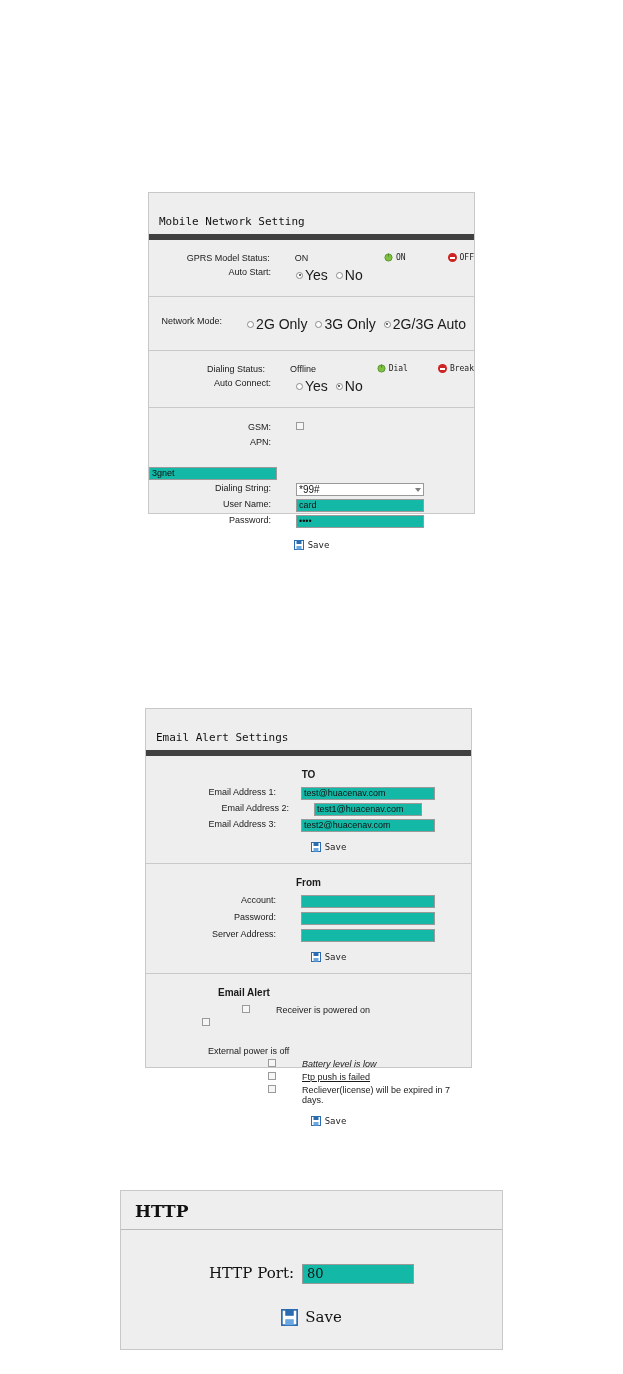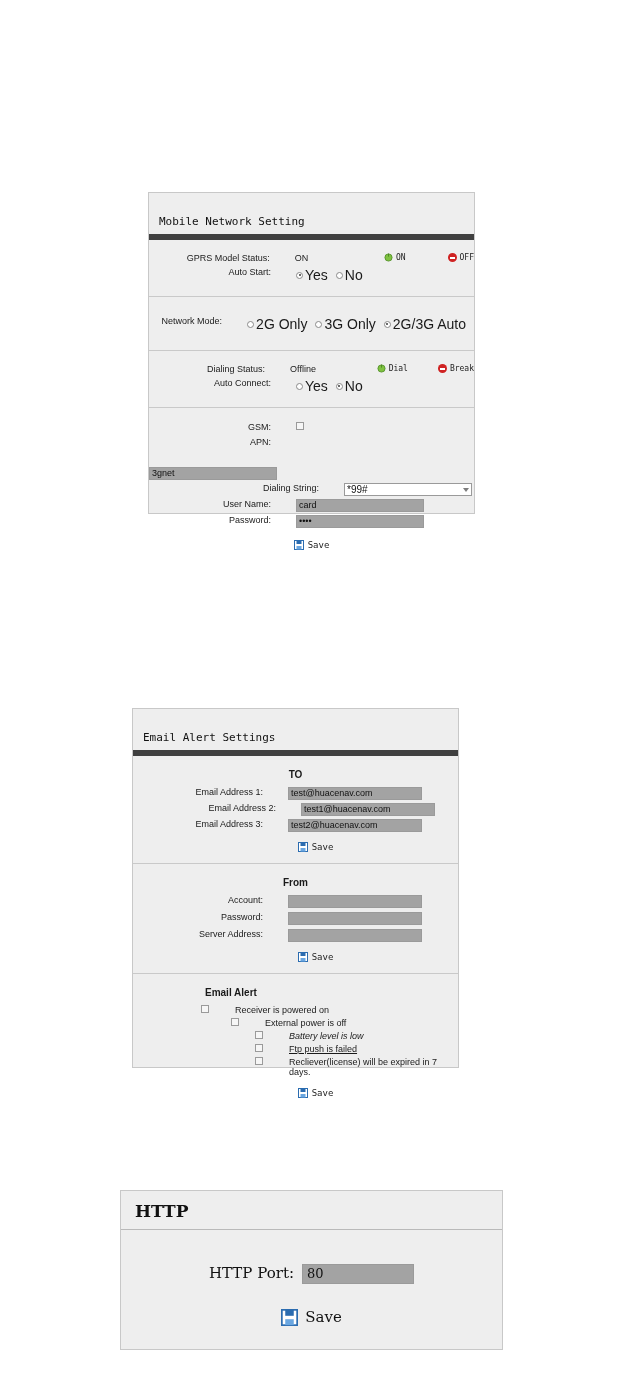--- a/index.html
+++ b/index.html
@@ -97,21 +97,21 @@
     height: 8px;
     border: 1px solid #9a9a9a;
     background: #f6f6f6;
     vertical-align: middle;
     box-sizing: border-box;
   }
 
   
   .tinput {
     border: 1px solid #9a9a9a;
-    background: #a3a3a3;
+    background: #14b8a6;
     height: 13px;
     line-height: 13px;
     font-size: 9px;
     font-family: "Liberation Sans", sans-serif;
     color: #111;
     padding: 0 2px;
     box-sizing: border-box;
     outline: none;
   }
   .selbox {
@@ -177,21 +177,21 @@
     position: absolute;
     left: 2px; top: 4px;
     width: 5px; height: 1.5px;
     background: #ffffff;
   }
 
   
   #mobile-panel { left: 148px; top: 192px; width: 327px; height: 322px; }
 
   
-  #email-panel { left: 132px; top: 708px; width: 327px; height: 360px; }
+  #email-panel { left: 145px; top: 708px; width: 327px; height: 360px; }
   .center-head {
     text-align: center;
     font-size: 10px;
     font-weight: bold;
     color: #1a1a1a;
     margin: 4px 0 7px 0;
   }
 
   
   #http-panel { left: 120px; top: 1190px; width: 383px; height: 160px; }
@@ -333,21 +333,21 @@
         <div class="lbl" style="width:122px;">GSM:</div>
         <span class="cbox"></span>
       </div>
 
       <div class="row" style="margin:3px 0;flex-direction:column;">
         <div class="lbl" style="width:122px;">APN:</div>
         <input class="tinput" style="width: 128px;" value="3gnet">
       </div>
 
       <div class="row" style="margin:3px 0;">
-        <div class="lbl" style="width:122px;padding-left:48px;">Dialing String:</div>
+        <div class="lbl" style="width:122px;">Dialing String:</div>
         <div class="selbox" style="width:128px;">
           <span>*99#</span>
           <span class="caret"></span>
         </div>
       </div>
 
       <div class="row" style="margin:3px 0;">
         <div class="lbl" style="width:122px;">User Name:</div>
         <input class="tinput" style="width: 128px;" value="card">
       </div>
@@ -375,21 +375,21 @@
 
     <div class="section">
       <div class="center-head">TO</div>
 
       <div class="row" style="margin:3px 0;">
         <div class="lbl" style="width:130px;">Email Address 1:</div>
         <input class="tinput" style="width: 134px;" value="test@huacenav.com">
       </div>
       <div class="row" style="margin:3px 13px;">
         <div class="lbl" style="width:130px;">Email Address 2:</div>
-        <input class="tinput" style="width: 134px;" value="test1@huacenav.com">
+        <input class="tinput" style="width: 108px;" value="test1@huacenav.com">
       </div>
       <div class="row" style="margin:3px 0;">
         <div class="lbl" style="width:130px;">Email Address 3:</div>
         <input class="tinput" style="width: 134px;" value="test2@huacenav.com">
       </div>
 
       <div class="savebtn" style="margin:10px 0 2px 0;padding-left:40px;">
         <span class="disk">
           <svg width="10" height="10" viewBox="0 0 10 10">
               <rect x="0.5" y="0.5" width="9" height="9" fill="#ffffff" stroke="#2b6cb0" stroke-width="1"></rect>
@@ -425,25 +425,25 @@
               <rect x="2.5" y="6" width="5" height="3.5" fill="#6aa6e0"></rect>
             </svg>
         </span>
         <span>Save</span>
       </div>
     </div>
 
     <div class="section last">
       <div class="center-head" style="text-align:left;padding-left:72px;">Email Alert</div>
 
-      <div class="row" style="margin:3px 0;padding-left:68px;">
+      <div class="row" style="margin:3px 0;padding-left:96px;">
         <span class="cbox"></span>
         <span style="margin-left:6px;">Receiver is powered on</span>
       </div>
-      <div class="row" style="margin:3px 0;padding-left:98px;">
+      <div class="row" style="margin:3px 0;padding-left:56px;flex-direction:column;">
         <span class="cbox"></span>
         <span style="margin-left:6px;">External power is off</span>
       </div>
       <div class="row" style="margin:3px 0;padding-left:122px;">
         <span class="cbox"></span>
         <span style="margin-left:6px;font-style:italic;">Battery level is low</span>
       </div>
       <div class="row" style="margin:3px 0;padding-left:122px;text-decoration:underline;">
         <span class="cbox"></span>
         <span style="margin-left:6px;">Ftp push is failed</span>

